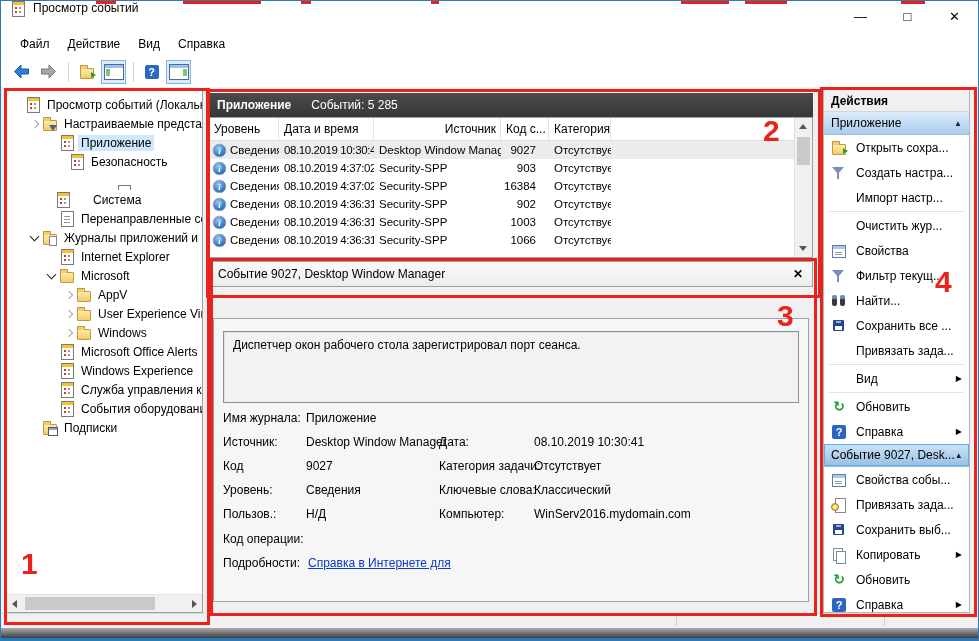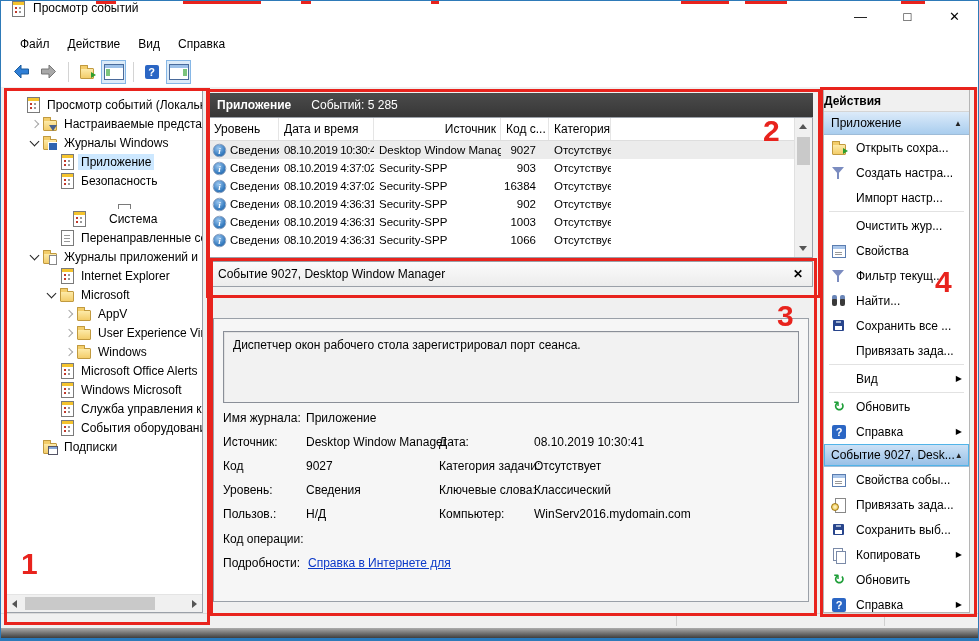--- a/index.html
+++ b/index.html
@@ -100,21 +100,21 @@
   .tabs{position:absolute;left:219px;top:295px;display:flex;z-index:3}
   .tab{padding:4px 10px 0;border:1px solid #9aa0a8;background:#eee;margin-right:2px;height:22px;box-sizing:border-box}
   .tab.active{background:#f6f6f6;border-bottom-color:#f6f6f6;height:24px;margin-top:-1px;padding-top:5px}
   .tab-panel{position:absolute;left:212px;top:317px;width:596px;height:284px;background:#f6f6f6;border:1px solid #9aa0a8;box-sizing:border-box;z-index:1}
   .msg-box{position:absolute;left:222px;top:330px;width:576px;height:72px;background:#f2f2f2;border:1px solid #8a8f98;box-shadow:inset 1px 1px 0 #e2e2e2;padding:6px 9px;box-sizing:border-box;z-index:2}
   .fl{position:absolute;z-index:2;white-space:nowrap}
   .flink{color:#0b39c8;text-decoration:underline}
 
   
   .actions{position:absolute;left:822px;top:88px;width:147px;height:524px;background:#fff;border:1px solid #b5b5b5;box-sizing:border-box;overflow:hidden}
-  .act-head{height:21px;background:#f0f0f0;border-bottom:1px solid #d5d5d5;font-weight:bold;display:flex;align-items:center;}
+  .act-head{height:21px;background:#f0f0f0;border-bottom:1px solid #d5d5d5;font-weight:bold;display:flex;align-items:center;padding-left:7px}
   .sec-head{height:22px;display:flex;align-items:center;padding:0 7px;background:linear-gradient(#dcebfa,#a9cdee);border-bottom:1px solid #9ebcd8;overflow:hidden;white-space:nowrap}
   .sec-head.hl{box-shadow:inset 0 0 0 1px #52b4e8;background:linear-gradient(#cfe3f7,#96bfe6)}
   .sh-arrow{margin-left:auto;font-size:8px;color:#222;flex:none}
   .act-item{height:25px;display:flex;align-items:center;padding-left:7px;overflow:hidden;white-space:nowrap}
   .act-item .al{margin-left:9px}
   .act-sep{height:1px;background:#e2e2e2;margin:1px 5px}
   .ai-arrow{margin-left:auto;margin-right:7px;font-size:8px;flex:none}
 
   
   .statusbar{position:absolute;left:0;top:612px;width:100%;height:15px;background:#f0f0f0;border-top:1px solid #dadada;box-sizing:border-box}
@@ -195,43 +195,36 @@
           <span class="ic ic-log"></span>
           <span class="tlabel">Просмотр событий (Локальнь</span>
         </div>
         <div class="tree-row" style="padding-left: 21px;">
           <span class="chev closed"></span>
           <span class="ic ic-folder">
             <span class="ovl ovl-funnel"></span>
           </span>
           <span class="tlabel">Настраиваемые представле</span>
         </div>
-        <div class="tree-row" style="padding-left: 21px;">
-          <span class="chev open"></span>
-          <span class="ic ic-folder">
-            <span class="ovl ovl-screen"></span>
-          </span>
-          <span class="tlabel">Журналы Windows</span>
-        </div>
         <div class="tree-row" style="padding-left: 38px;">
           <span class="chev none"></span>
           <span class="ic ic-log"></span>
           <span class="tlabel sel">Приложение</span>
         </div>
-        <div class="tree-row" style="padding-left: 38px;">
+        <div class="tree-row" style="padding-left: 48px;">
           <span class="chev none"></span>
           <span class="ic ic-log"></span>
           <span class="tlabel">Безопасность</span>
         </div>
         <div class="tree-row" style="padding-left: 38px; flex-direction: column;">
           <span class="chev none"></span>
           <span class="ic ic-logp"></span>
           <span class="tlabel">Установка</span>
         </div>
-        <div class="tree-row" style="padding-left: 34px; gap: 16px;">
+        <div class="tree-row" style="padding-left: 18px; gap: 16px;">
           <span class="chev none"></span>
           <span class="ic ic-log"></span>
           <span class="tlabel">Система</span>
         </div>
         <div class="tree-row" style="padding-left: 38px;">
           <span class="chev none"></span>
           <span class="ic ic-logp"></span>
           <span class="tlabel">Перенаправленные соб</span>
         </div>
         <div class="tree-row" style="padding-left: 21px;">
@@ -267,21 +260,21 @@
           <span class="tlabel">Windows</span>
         </div>
         <div class="tree-row" style="padding-left: 38px;">
           <span class="chev none"></span>
           <span class="ic ic-log"></span>
           <span class="tlabel">Microsoft Office Alerts</span>
         </div>
         <div class="tree-row" style="padding-left: 38px;">
           <span class="chev none"></span>
           <span class="ic ic-log"></span>
-          <span class="tlabel">Windows Microsoft</span>
+          <span class="tlabel">Windows Experience</span>
         </div>
         <div class="tree-row" style="padding-left: 38px;">
           <span class="chev none"></span>
           <span class="ic ic-log"></span>
           <span class="tlabel">Служба управления клю</span>
         </div>
         <div class="tree-row" style="padding-left: 38px;">
           <span class="chev none"></span>
           <span class="ic ic-log"></span>
           <span class="tlabel">События оборудования</span>

